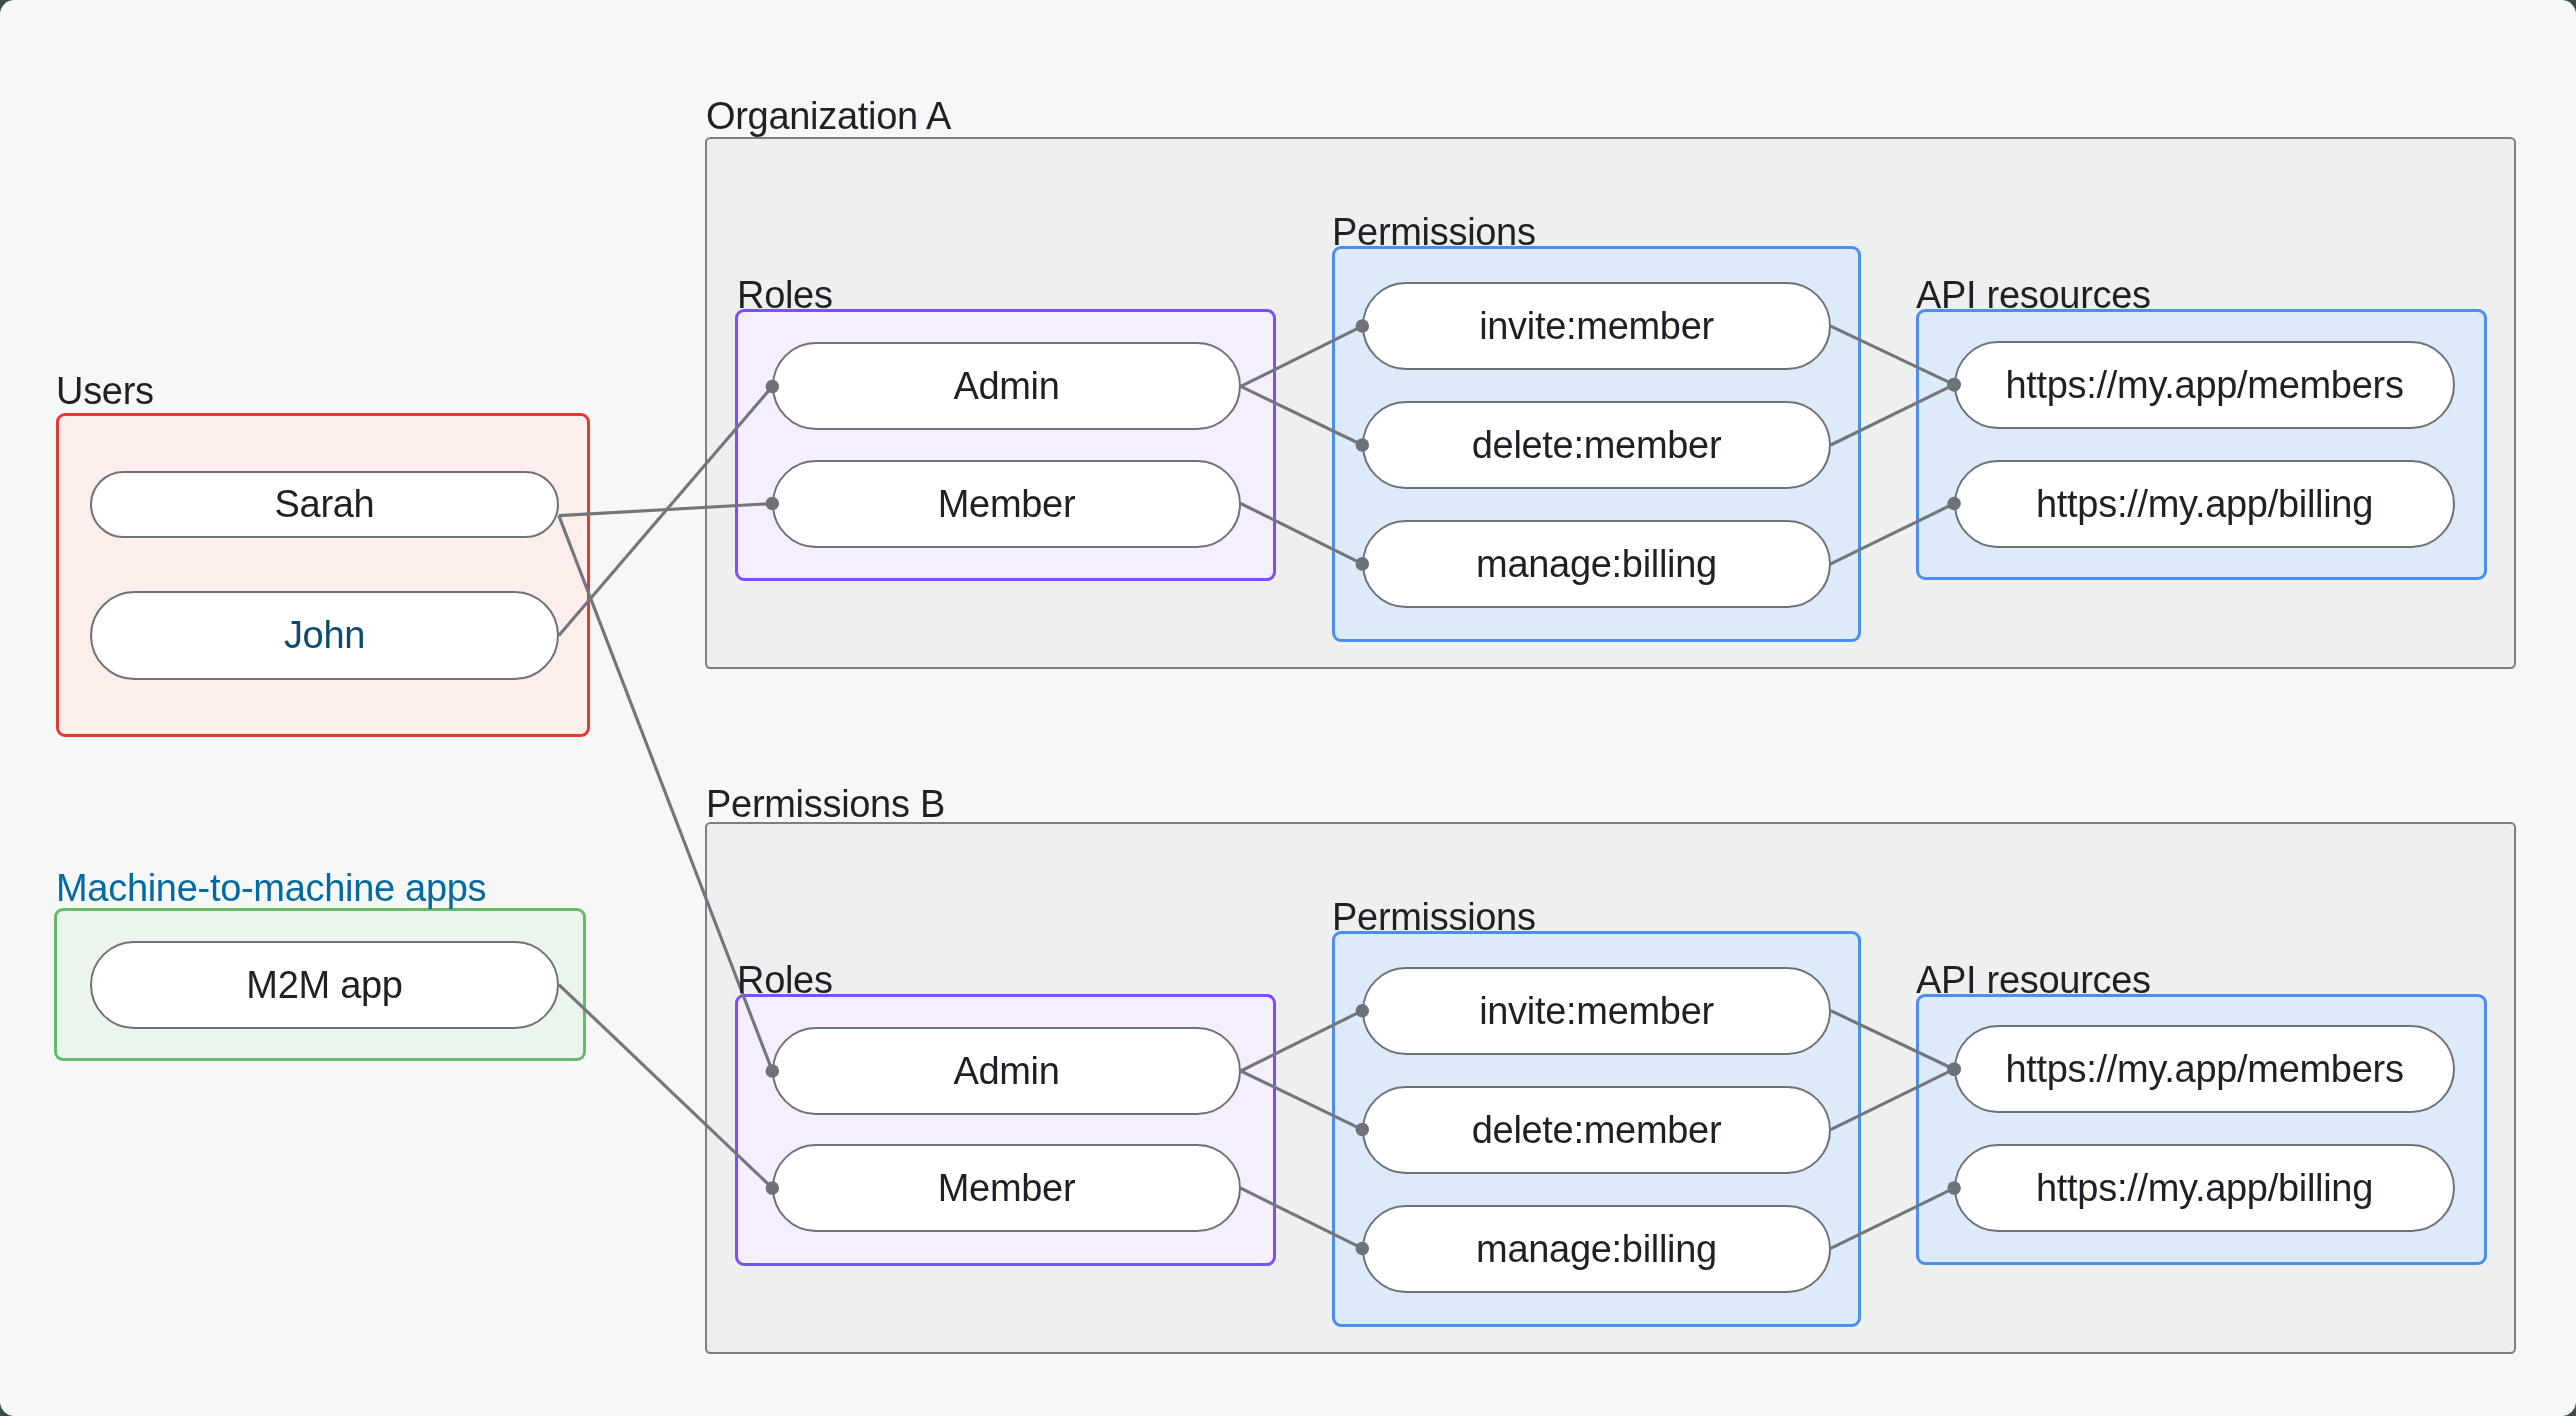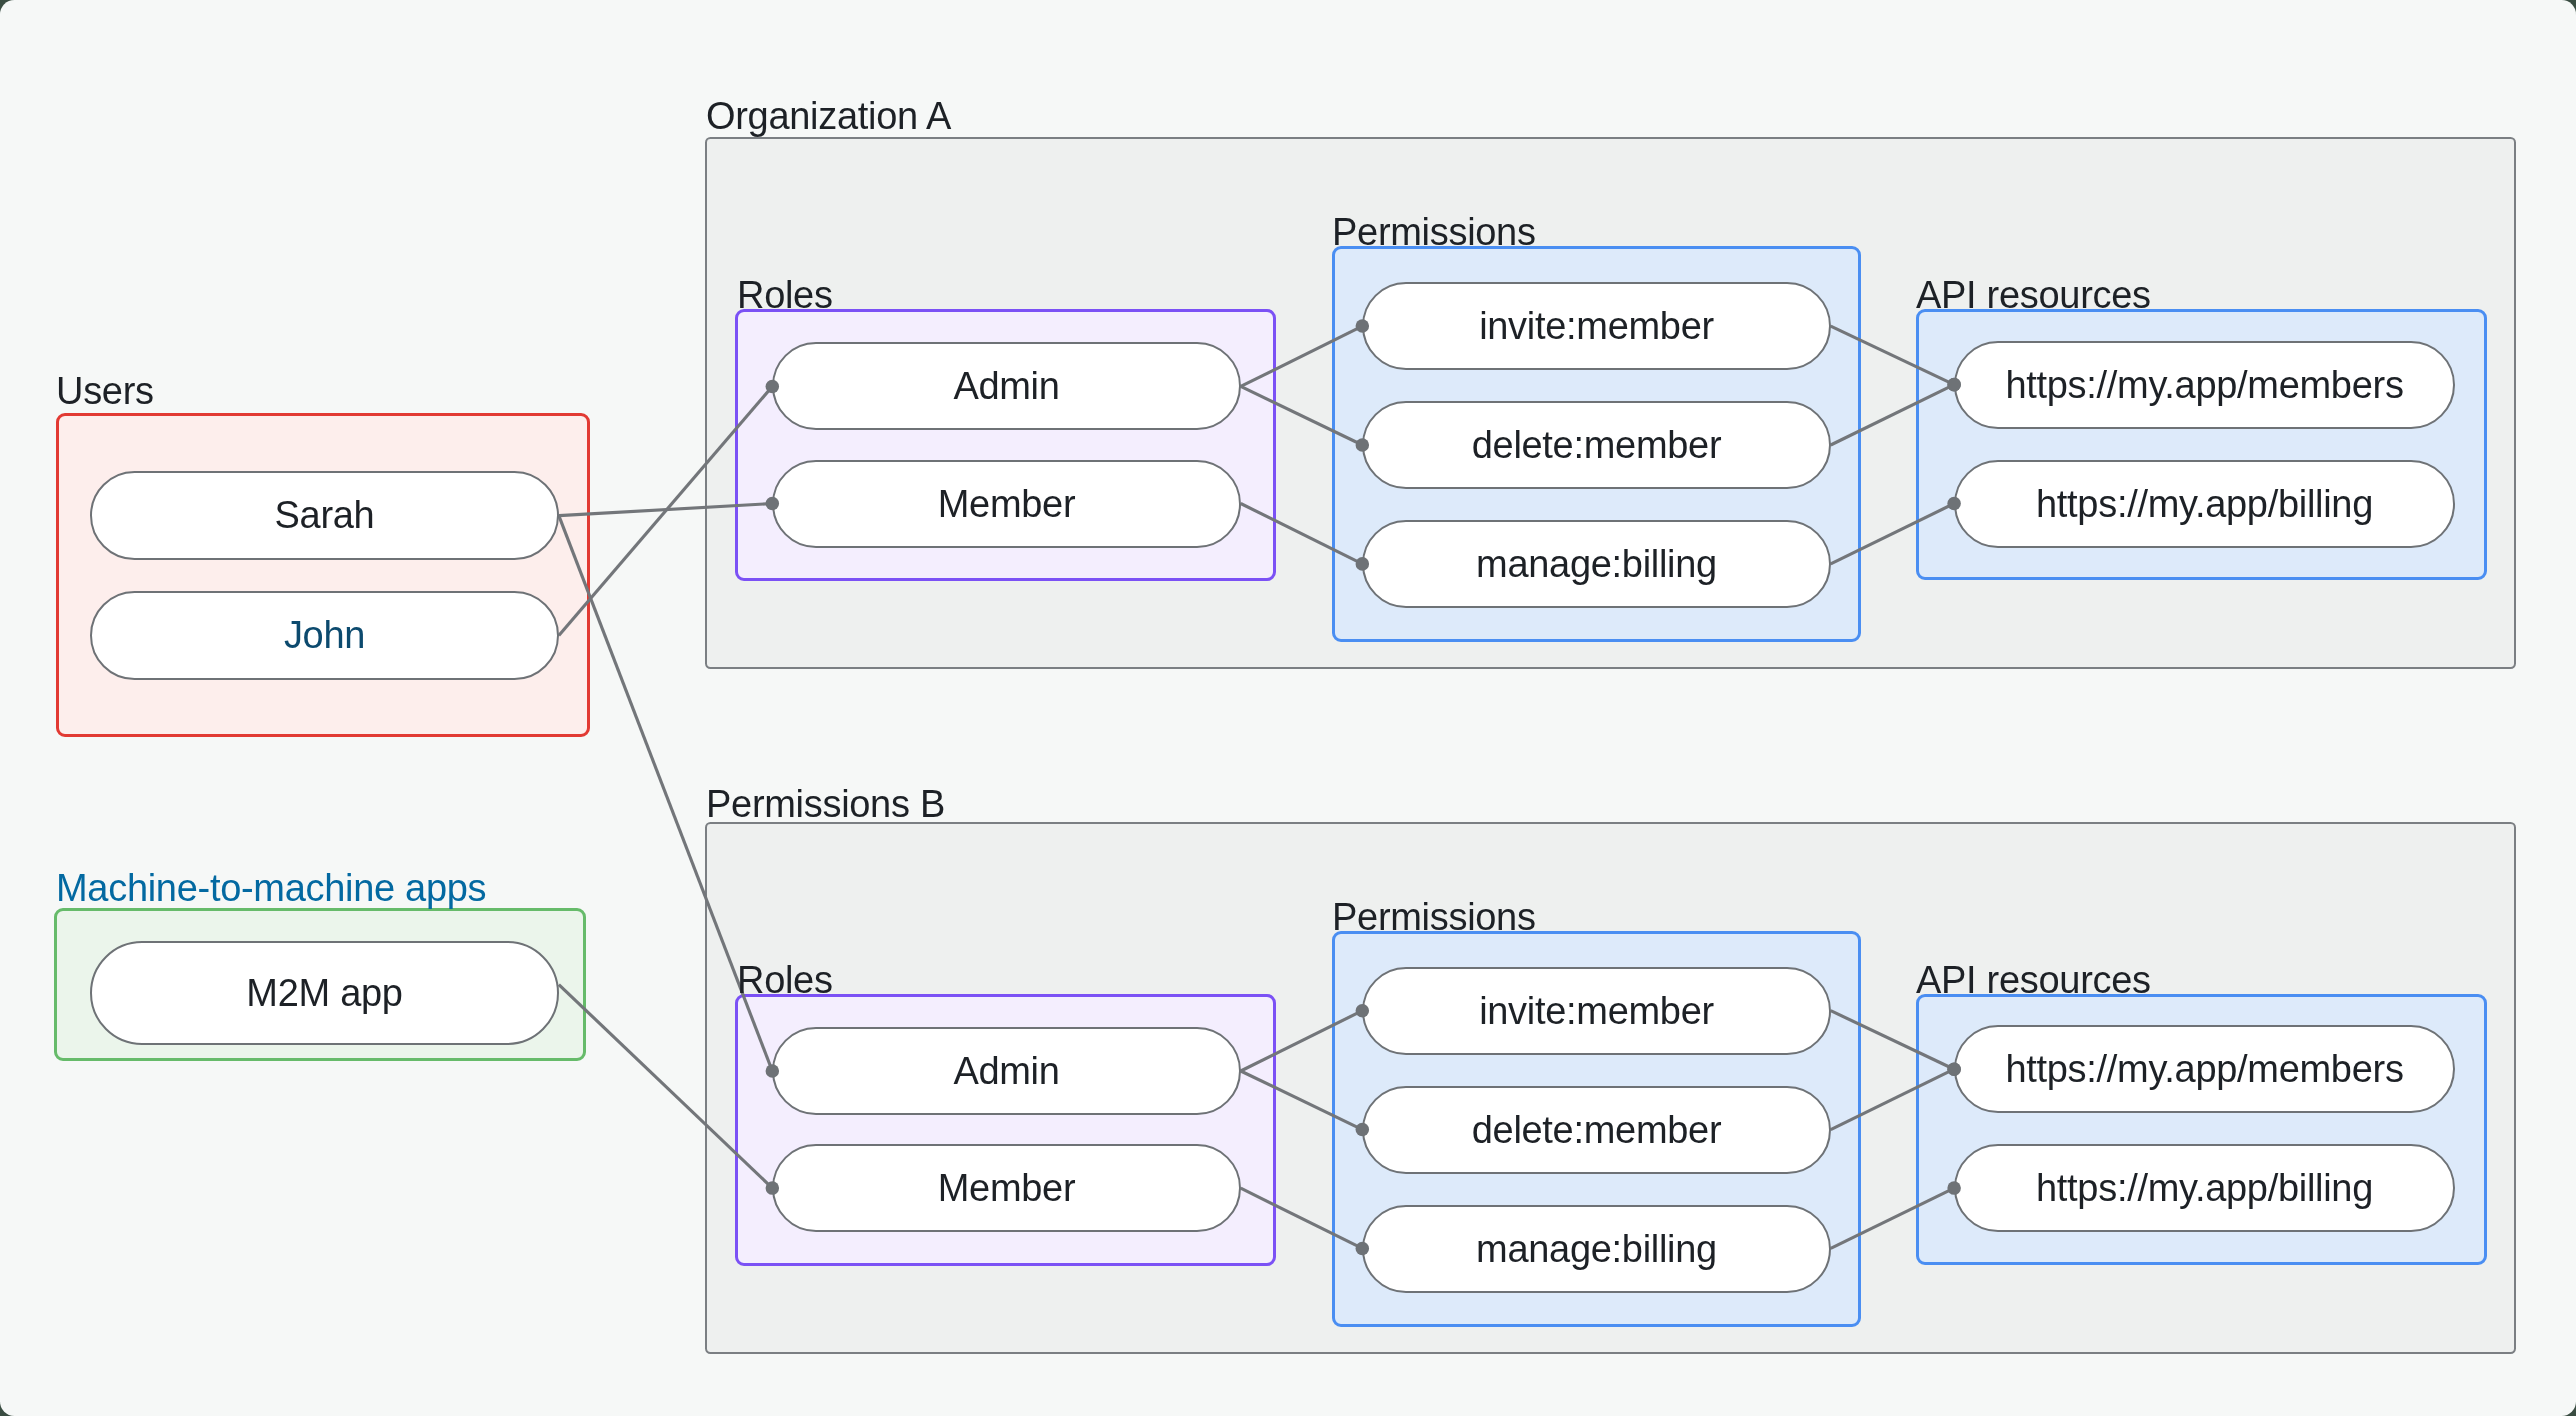--- a/index.html
+++ b/index.html
@@ -86,23 +86,23 @@
       <line x1="2032" y1="494" x2="2169" y2="427" stroke="#73767a" stroke-width="3.5"></line>
       <line x1="2032" y1="626" x2="2169" y2="559" stroke="#73767a" stroke-width="3.5"></line>
       <line x1="1377" y1="1189" x2="1512" y2="1122" stroke="#73767a" stroke-width="3.5"></line>
       <line x1="1377" y1="1189" x2="1512" y2="1254" stroke="#73767a" stroke-width="3.5"></line>
       <line x1="1377" y1="1319" x2="1512" y2="1386" stroke="#73767a" stroke-width="3.5"></line>
       <line x1="2032" y1="1122" x2="2169" y2="1187" stroke="#73767a" stroke-width="3.5"></line>
       <line x1="2032" y1="1254" x2="2169" y2="1187" stroke="#73767a" stroke-width="3.5"></line>
       <line x1="2032" y1="1386" x2="2169" y2="1319" stroke="#73767a" stroke-width="3.5"></line>
     </svg>
   <div id="pills-layer">
-      <div class="pill" style="left: 90px; top: 471px; width: 469px; height: 89px; border-color: rgb(110, 114, 118); background: rgb(255, 255, 255); color: rgb(29, 33, 38);">Sarah</div>
+      <div class="pill" style="left: 90px; top: 471px; width: 469px; height: 67px; border-color: rgb(110, 114, 118); background: rgb(255, 255, 255); color: rgb(29, 33, 38);">Sarah</div>
       <div class="pill" style="left: 90px; top: 591px; width: 469px; height: 89px; border-color: rgb(110, 114, 118); background: rgb(255, 255, 255); color: #0c4a6e;">John</div>
-      <div class="pill" style="left: 90px; top: 941px; width: 469px; height: 104px; border-color: rgb(110, 114, 118); background: rgb(255, 255, 255); color: rgb(29, 33, 38);">M2M app</div>
+      <div class="pill" style="left: 90px; top: 941px; width: 469px; height: 88px; border-color: rgb(110, 114, 118); background: rgb(255, 255, 255); color: rgb(29, 33, 38);">M2M app</div>
       <div class="pill" style="left: 772px; top: 342px; width: 469px; height: 88px; border-color: rgb(110, 114, 118); background: rgb(255, 255, 255); color: rgb(29, 33, 38);">Admin</div>
       <div class="pill" style="left: 772px; top: 460px; width: 469px; height: 88px; border-color: rgb(110, 114, 118); background: rgb(255, 255, 255); color: rgb(29, 33, 38);">Member</div>
       <div class="pill" style="left: 1362px; top: 282px; width: 469px; height: 88px; border-color: rgb(110, 114, 118); background: rgb(255, 255, 255); color: rgb(29, 33, 38);">invite:member</div>
       <div class="pill" style="left: 1362px; top: 401px; width: 469px; height: 88px; border-color: rgb(110, 114, 118); background: rgb(255, 255, 255); color: rgb(29, 33, 38);">delete:member</div>
       <div class="pill" style="left: 1362px; top: 520px; width: 469px; height: 88px; border-color: rgb(110, 114, 118); background: rgb(255, 255, 255); color: rgb(29, 33, 38);">manage:billing</div>
       <div class="pill" style="left: 1954px; top: 341px; width: 501px; height: 88px; border-color: rgb(110, 114, 118); background: rgb(255, 255, 255); color: rgb(29, 33, 38);">https://my.app/members</div>
       <div class="pill" style="left: 1954px; top: 460px; width: 501px; height: 88px; border-color: rgb(110, 114, 118); background: rgb(255, 255, 255); color: rgb(29, 33, 38);">https://my.app/billing</div>
       <div class="pill" style="left: 772px; top: 1027px; width: 469px; height: 88px; border-color: rgb(110, 114, 118); background: rgb(255, 255, 255); color: rgb(29, 33, 38);">Admin</div>
       <div class="pill" style="left: 772px; top: 1144px; width: 469px; height: 88px; border-color: rgb(110, 114, 118); background: rgb(255, 255, 255); color: rgb(29, 33, 38);">Member</div>
       <div class="pill" style="left: 1362px; top: 967px; width: 469px; height: 88px; border-color: rgb(110, 114, 118); background: rgb(255, 255, 255); color: rgb(29, 33, 38);">invite:member</div>

